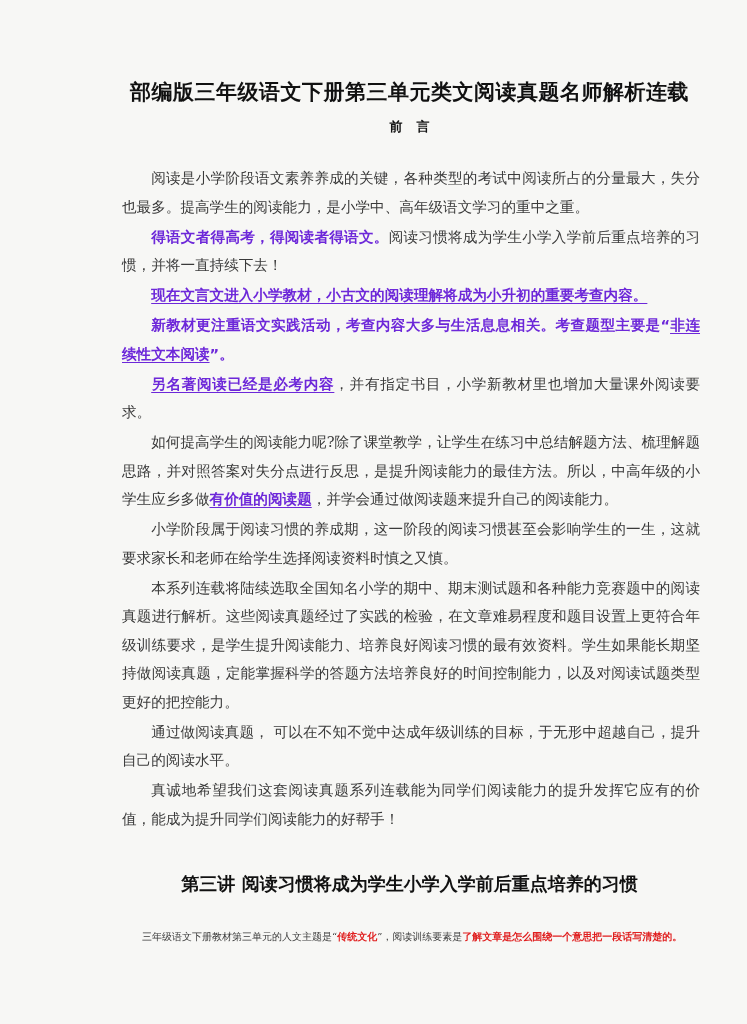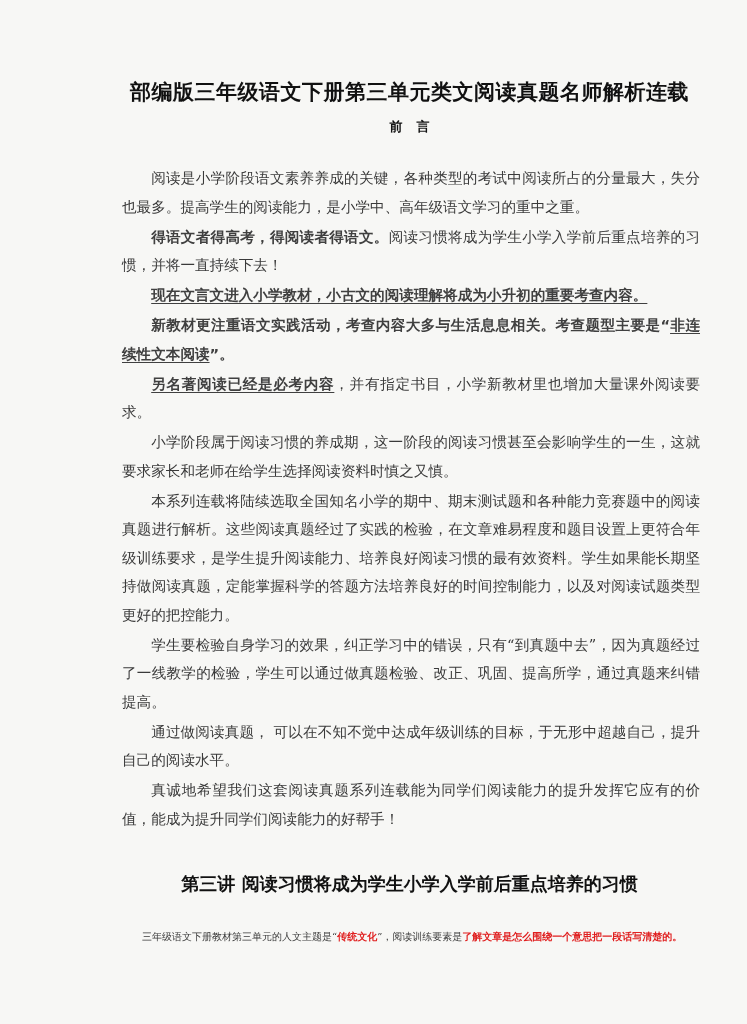--- a/index.html
+++ b/index.html
@@ -19,21 +19,21 @@
     position: absolute; left: 0; width: 747px; top: 118px;
     text-align: center; font-family: "DejaVu Sans", sans-serif;
     font-weight: bold; font-size: 13px; color: #111; letter-spacing: 14px;
     text-indent: 14px;
   }
   .body {
     position: absolute; left: 86px; width: 578px; top: 164px;
     font-size: 14.6px; line-height: 28.5px; color: #3a3a3a;
   }
   .para { margin: 0 0 1.5px 0; text-indent: 2em; text-align: justify; }
-  .bold { font-weight: bold; color: #404040; font-family: "DejaVu Sans", sans-serif; }
+  .bold { font-weight: bold; color: #6d28d9; font-family: "DejaVu Sans", sans-serif; }
   .u { text-decoration: underline; text-underline-offset: 3px; }
   .section-title {
     position: absolute; left: 0; width: 747px; top: 872px;
     text-align: center; font-family: "DejaVu Sans", sans-serif;
     font-weight: bold; font-size: 18px; color: #111;
   }
   .intro {
     position: absolute; left: 86px; width: 578px; top: 922px;
     font-size: 10px; line-height: 29px; color: #3a3a3a;
     text-indent: 2em; text-align: justify;
@@ -46,23 +46,23 @@
 <div class="page">
   <div class="title">部编版三年级语文下册第三单元类文阅读真题名师解析连载</div>
   <div class="subtitle">前言</div>
 
   <div class="body">
     <p class="para"><span>阅读是小学阶段语文素养养成的关键，各种类型的考试中阅读所占的分量最大，失分也最多。提高学生的阅读能力，是小学中、高年级语文学习的重中之重。</span></p>
     <p class="para"><span class="bold">得语文者得高考，得阅读者得语文。</span><span>阅读习惯将成为学生小学入学前后重点培养的习惯，并将一直持续下去！</span></p>
     <p class="para"><span class="bold u">现在文言文进入小学教材，小古文的阅读理解将成为小升初的重要考查内容。</span></p>
     <p class="para"><span class="bold">新教材更注重语文实践活动，考查内容大多与生活息息相关。考查题型主要是“</span><span class="bold u">非连续性文本阅读</span><span class="bold">”。</span></p>
     <p class="para"><span class="bold u">另名著阅读已经是必考内容</span><span>，并有指定书目，小学新教材里也增加大量课外阅读要求。</span></p>
+    <p class="para"><span>如何提高学生的阅读能力呢?除了课堂教学，让学生在练习中总结解题方法、梳理解题思路，并对照答案对失分点进行反思，是提升阅读能力的最佳方法。所以，中高年级的小学生应乡多做</span><span class="bold u">有价值的阅读题</span><span>，并学会通过做阅读题来提升自己的阅读能力。</span></p>
     <p class="para"><span>小学阶段属于阅读习惯的养成期，这一阶段的阅读习惯甚至会影响学生的一生，这就要求家长和老师在给学生选择阅读资料时慎之又慎。</span></p>
     <p class="para"><span>本系列连载将陆续选取全国知名小学的期中、期末测试题和各种能力竞赛题中的阅读真题进行解析。这些阅读真题经过了实践的检验，在文章难易程度和题目设置上更符合年级训练要求，是学生提升阅读能力、培养良好阅读习惯的最有效资料。学生如果能长期坚持做阅读真题，定能掌握科学的答题方法培养良好的时间控制能力，以及对阅读试题类型更好的把控能力。</span></p>
-    <p class="para"><span>学生要检验自身学习的效果，纠正学习中的错误，只有“到真题中去”，因为真题经过了一线教学的检验，学生可以通过做真题检验、改正、巩固、提高所学，通过真题来纠错提高。</span></p>
     <p class="para"><span>通过做阅读真题， 可以在不知不觉中达成年级训练的目标，于无形中超越自己，提升自己的阅读水平。</span></p>
     <p class="para"><span>真诚地希望我们这套阅读真题系列连载能为同学们阅读能力的提升发挥它应有的价值，能成为提升同学们阅读能力的好帮手！</span></p>
   </div>
 
   <div class="section-title">第三讲 阅读习惯将成为学生小学入学前后重点培养的习惯</div>
 
   <div class="intro"><span>三年级语文下册教材第三单元的人文主题是“</span><span class="red">传统文化</span><span>”，阅读训练要素是</span><span class="red">了解文章是怎么围绕一个意思把一段话写清楚的。</span></div>
 </div>
 
 </body></html>

